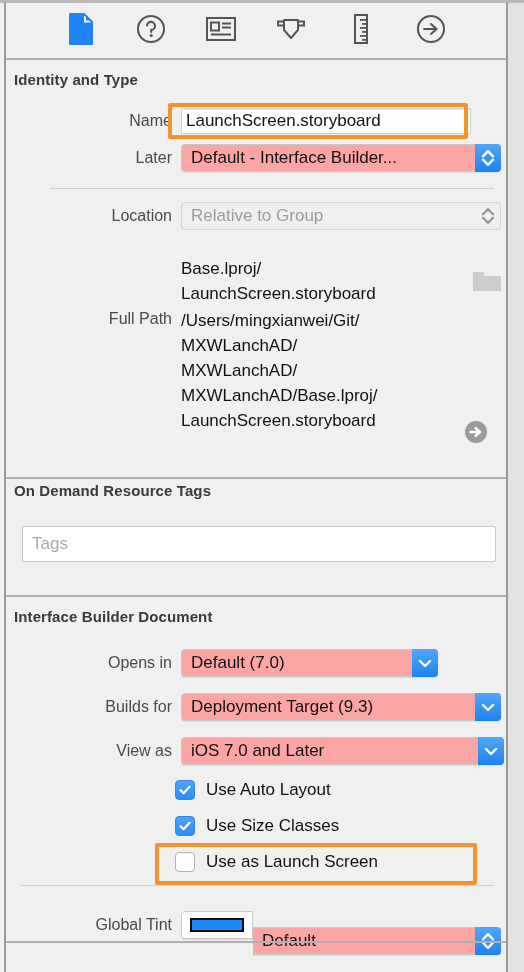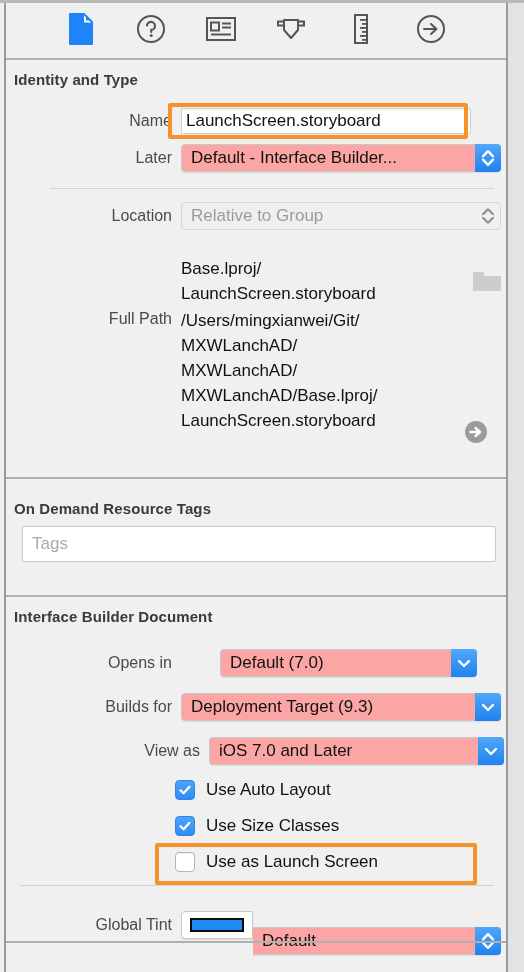--- a/index.html
+++ b/index.html
@@ -295,30 +295,30 @@
         <svg width="24" height="24" viewBox="0 0 24 24">
           <circle cx="12" cy="12" r="11" fill="#9b9b9b"></circle>
           <path d="M6.5 12 h9 M11.5 8 l4.5 4 l-4.5 4" fill="none" stroke="#ffffff" stroke-width="2.4" stroke-linecap="round" stroke-linejoin="round"></path>
         </svg>
       </span>
     </div>
   </div>
   <div class="sec-divider" style="top:477px;"></div>
 
   <div class="section" style="top:479px; height:116px;">
-    <div class="sec-title" style="position:absolute; left:8px; top:21px;">On Demand Resource Tags</div>
+    <div class="sec-title" style="position:absolute; left:8px; top:3px;">On Demand Resource Tags</div>
     <div class="tagsfield" style="position:absolute; left:16px; top:47px; width:474px;">Tags</div>
   </div>
   <div class="sec-divider" style="top:595px;"></div>
 
   <div class="section" style="top:597px; height:344px;">
 
     <div class="sec-title" style="position:absolute; left:8px; top:11px;">Interface Builder Document</div>
 
-    <div class="row" style="position:absolute; left:0; top:52px; width:498px;gap:39px;">
+    <div class="row" style="position:absolute; left:0; top:52px; width:498px;">
       <div class="row-label" style="width:166px;">Opens in</div>
       <div class="popup" style="width:257px;">
         <span class="pv">Default (7.0)</span>
         <span class="popup-arrow">
           <svg width="14" height="14" viewBox="0 0 14 14">
             <path d="M2 5 L7 10 L12 5" fill="none" stroke="#ffffff" stroke-width="2.4" stroke-linecap="round" stroke-linejoin="round"></path>
           </svg>
         </span>
       </div>
     </div>
@@ -329,21 +329,21 @@
         <span class="pv">Deployment Target (9.3)</span>
         <span class="popup-arrow">
           <svg width="14" height="14" viewBox="0 0 14 14">
             <path d="M2 5 L7 10 L12 5" fill="none" stroke="#ffffff" stroke-width="2.4" stroke-linecap="round" stroke-linejoin="round"></path>
           </svg>
         </span>
       </div>
     </div>
 
     <div class="row" style="position:absolute; left:0; top:140px; width:498px;">
-      <div class="row-label" style="width:166px;margin-left:28px;">View as</div>
+      <div class="row-label" style="width:166px;">View as</div>
       <div class="popup" style="width:368px;">
         <span class="pv">iOS 7.0 and Later</span>
         <span class="popup-arrow">
           <svg width="14" height="14" viewBox="0 0 14 14">
             <path d="M2 5 L7 10 L12 5" fill="none" stroke="#ffffff" stroke-width="2.4" stroke-linecap="round" stroke-linejoin="round"></path>
           </svg>
         </span>
       </div>
     </div>
 

